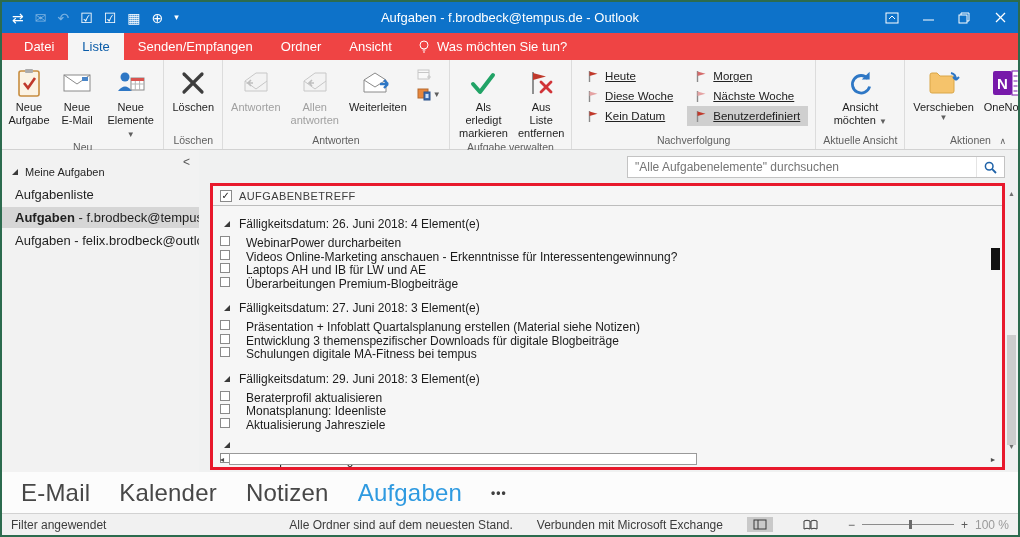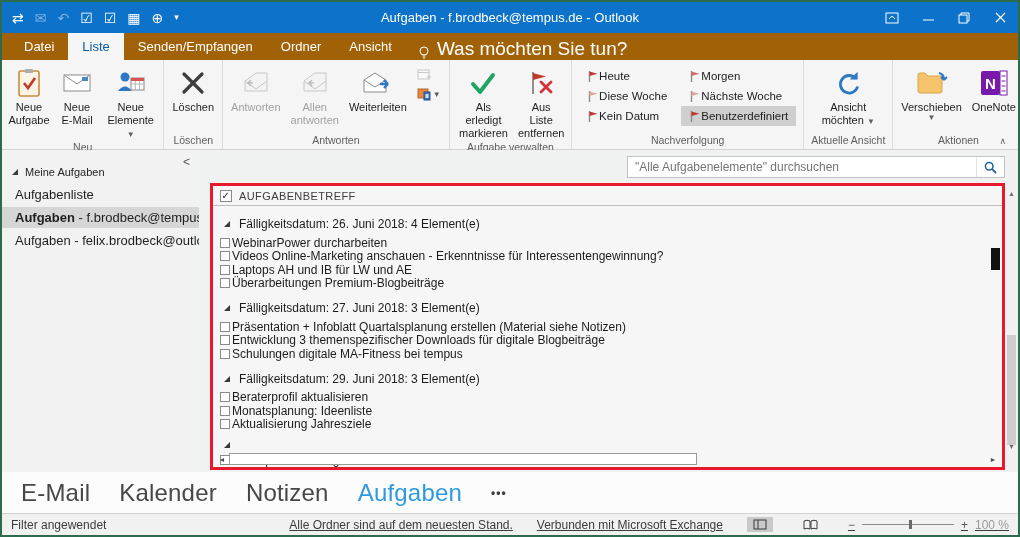--- a/index.html
+++ b/index.html
@@ -10,40 +10,40 @@
   
   .titlebar{position:absolute;left:0;top:0;right:0;height:31px;background:#0d72c9;display:flex;align-items:center;}
   .qat{display:flex;align-items:center;gap:11px;padding-left:10px;z-index:2;}
   .qicon{color:#fff;font-size:14px;line-height:1;}
   .qicon.dim{opacity:.45;}
   .tb-title{position:absolute;left:0;right:0;text-align:center;color:#fff;font-size:13px;}
   .tb-controls{margin-left:auto;display:flex;z-index:2;}
   .tbc{width:36px;height:31px;display:flex;align-items:center;justify-content:center;}
 
   
-  .tabrow{position:absolute;left:0;top:31px;right:0;height:27px;background:#a16207;display:flex;align-items:stretch;padding-left:8px;}
+  .tabrow{position:absolute;left:0;top:31px;right:0;height:27px;background:#ef4444;display:flex;align-items:stretch;padding-left:8px;}
   .tab{color:#fff;font-size:13px;padding:0 14px;display:flex;align-items:center;}
   .tab.sel{background:#f5f5f5;color:#0a5ca8;}
-  .tellme{display:flex;align-items:flex-end;gap:7px;color:#fff;font-size:19px;padding:0 12px;}
+  .tellme{display:flex;align-items:center;gap:7px;color:#fff;font-size:13px;padding:0 12px;}
 
   
   .ribbon{position:absolute;left:0;top:58px;right:0;height:90px;background:#f5f5f5;border-bottom:1px solid #d2d2d2;display:flex;}
   .rgroup{display:flex;flex-direction:column;border-right:1px solid #dcdcdc;padding:2px 3px 0;}
   .rbody{flex:1;display:flex;align-items:flex-start;}
   .rgl{height:16px;font-size:10.5px;color:#5e5e5e;text-align:center;line-height:15px;}
   .bigbtn{display:flex;flex-direction:column;align-items:center;font-size:11px;color:#1e1e1e;line-height:13px;
           text-align:center;padding:3px 5px 0;min-width:48px;}
   .bigbtn .ic{height:36px;display:flex;align-items:center;justify-content:center;}
   .bigbtn.off{color:#a0a0a0;}
   .bigbtn.off .ic{opacity:.5;}
   .arrow{color:#5f5f5f;font-size:8px;line-height:8px;}
   .minicol{display:flex;flex-direction:column;gap:7px;padding:7px 5px 0;}
   .minibtn{display:flex;align-items:center;gap:2px;}
   .fu{display:grid;grid-template-columns:auto auto;align-content:start;column-gap:6px;padding:4px 4px 0;}
-  .fuitem{display:flex;align-items:center;font-size:11.5px;color:#222;padding:0 8px;height:20px;white-space:nowrap;}
+  .fuitem{display:flex;align-items:center;gap:6px;font-size:11.5px;color:#222;padding:0 8px;height:20px;white-space:nowrap;text-decoration:underline;}
   .fuitem.sel{background:#cfcfcf;}
   .ribchev{position:absolute;right:12px;bottom:3px;color:#666;font-size:9px;}
 
   
   .content{position:absolute;left:0;top:148px;right:0;height:322px;display:flex;}
   .fpane{width:197px;background:#f2f2f2;position:relative;flex:none;}
   .fp-collapse{position:absolute;top:5px;right:9px;color:#555;font-size:12px;}
   .fp-header{margin:16px 0 6px 10px;font-size:11px;color:#252525;display:flex;align-items:center;gap:7px;}
   .tri{width:0;height:0;border-left:6px solid transparent;border-bottom:6px solid #3a3a3a;flex:none;}
   .fp-item{font-size:13px;color:#1f1f1f;padding:3px 4px 3px 13px;margin-top:2px;white-space:nowrap;overflow:hidden;}
@@ -54,41 +54,41 @@
   .search{position:absolute;top:6px;right:13px;width:378px;height:22px;background:#fff;border:1px solid #c3c3c3;display:flex;align-items:center;}
   .search input{border:0;outline:none;flex:1;background:transparent;font-family:"Liberation Sans",sans-serif;font-size:12px;color:#444;padding:0 7px;}
   .search .mag{padding:0 7px;border-left:1px solid #e4e4e4;display:flex;align-items:center;height:100%;}
 
   .tasklist{position:absolute;left:11px;top:33px;right:13px;bottom:2px;border:3px solid #e8192c;background:#f6f6f6;overflow:hidden;}
   .tl-header{height:20px;border-bottom:1px solid #bdbdbd;display:flex;align-items:center;gap:7px;padding-left:7px;
              font-size:11px;color:#3d3d3d;letter-spacing:.4px;}
   .cb{width:10px;height:10px;border:1px solid #8a8a8a;background:#fff;flex:none;}
   .cb.big{width:12px;height:12px;display:flex;align-items:center;justify-content:center;font-size:10px;color:#1a1a1a;}
   .tgh{display:flex;align-items:center;gap:9px;margin:11px 0 5px 11px;font-size:12px;color:#1c1c1c;}
-  .titem{display:flex;align-items:center;gap:2px;margin-left:7px;height:13.5px;font-size:12px;color:#1b1b1b;white-space:nowrap;}
+  .titem{display:flex;gap:16px;margin-left:7px;height:13.5px;font-size:12px;color:#1b1b1b;white-space:nowrap;}
   .vthumb{position:absolute;right:2px;top:62px;width:9px;height:22px;background:#111;}
   .hscroll{position:absolute;left:2px;right:2px;bottom:1px;height:14px;display:flex;align-items:center;}
   .hbtn{width:14px;height:13px;display:flex;align-items:center;justify-content:center;font-size:7px;color:#4e4e4e;}
   .hthumb{width:468px;height:12px;background:#fff;border:1px solid #9a9a9a;}
   .hsp{flex:1;}
   .vscroll{position:absolute;right:0;top:37px;width:13px;height:266px;}
   .vsb{position:absolute;left:0;right:0;height:13px;display:flex;align-items:center;justify-content:center;font-size:7px;color:#707070;}
   .vsb.up{top:0;} .vsb.dn{bottom:0;}
   .vsthumb{position:absolute;left:2px;right:2px;top:148px;height:110px;background:#cdcdcd;}
 
   
   .nav{position:absolute;left:0;top:470px;right:0;height:41px;background:#fcfcfc;display:flex;align-items:center;gap:29px;padding-left:19px;}
   .nav-item{font-size:24px;color:#474747;letter-spacing:.2px;}
   .nav-item.active{color:#2f9ae0;}
   .nav-dots{font-size:12px;font-weight:bold;color:#404040;letter-spacing:1px;}
 
   
   .status{position:absolute;left:0;top:511px;right:0;height:22px;background:#f1f1f1;border-top:1px solid #d2d2d2;
           display:flex;align-items:center;font-size:12px;color:#3c3c3c;padding:0 9px;}
-  .st-right{margin-left:auto;display:flex;align-items:center;gap:24px;text-decoration:underline;}
+  .st-right{margin-left:auto;display:flex;align-items:center;gap:24px;}
   .viewbtn{padding:2px 6px;display:flex;align-items:center;}
   .viewbtn.sel{background:#c9c9c9;}
   .zoomctl{display:flex;align-items:center;gap:7px;color:#5a5a5a;}
   .ztrack{position:relative;width:92px;height:9px;}
   .ztrack .line{position:absolute;left:0;right:0;top:4px;height:1px;background:#8c8c8c;}
   .ztrack .thumb{position:absolute;left:47px;top:0;width:3px;height:9px;background:#6a6a6a;}
   .zoomlabel{color:#9a9a9a;}
 </style>
 </head>
 <body>

